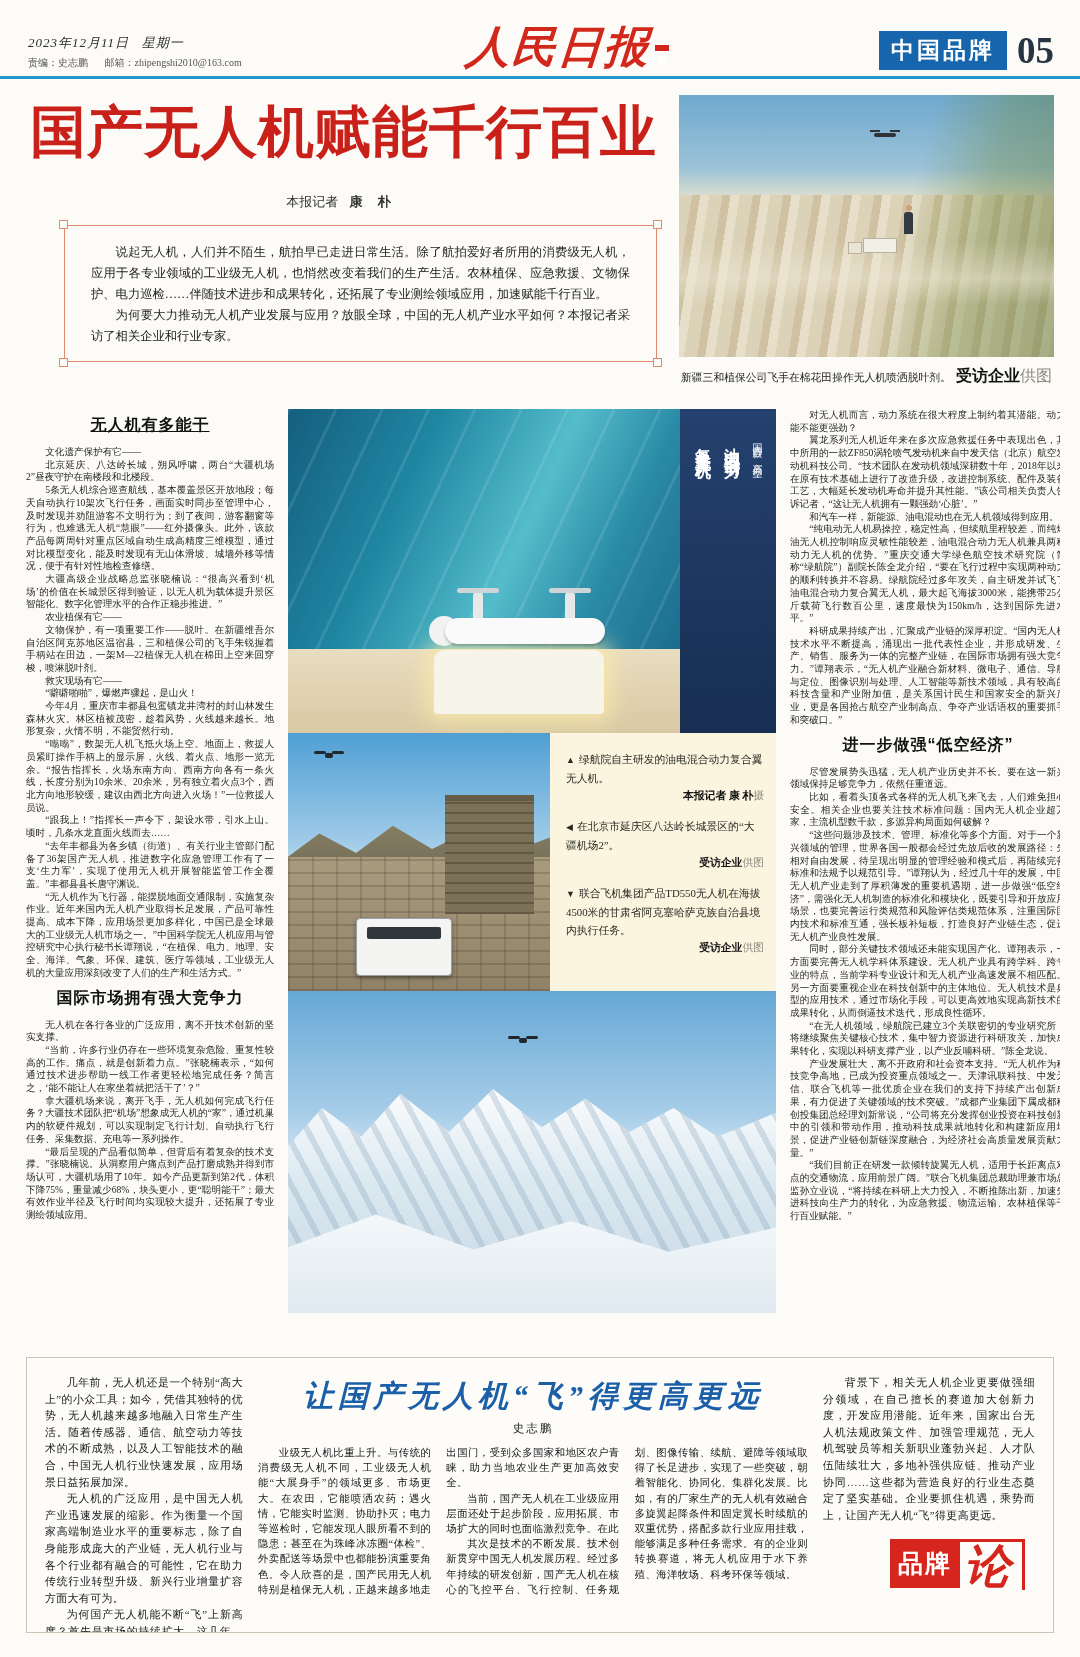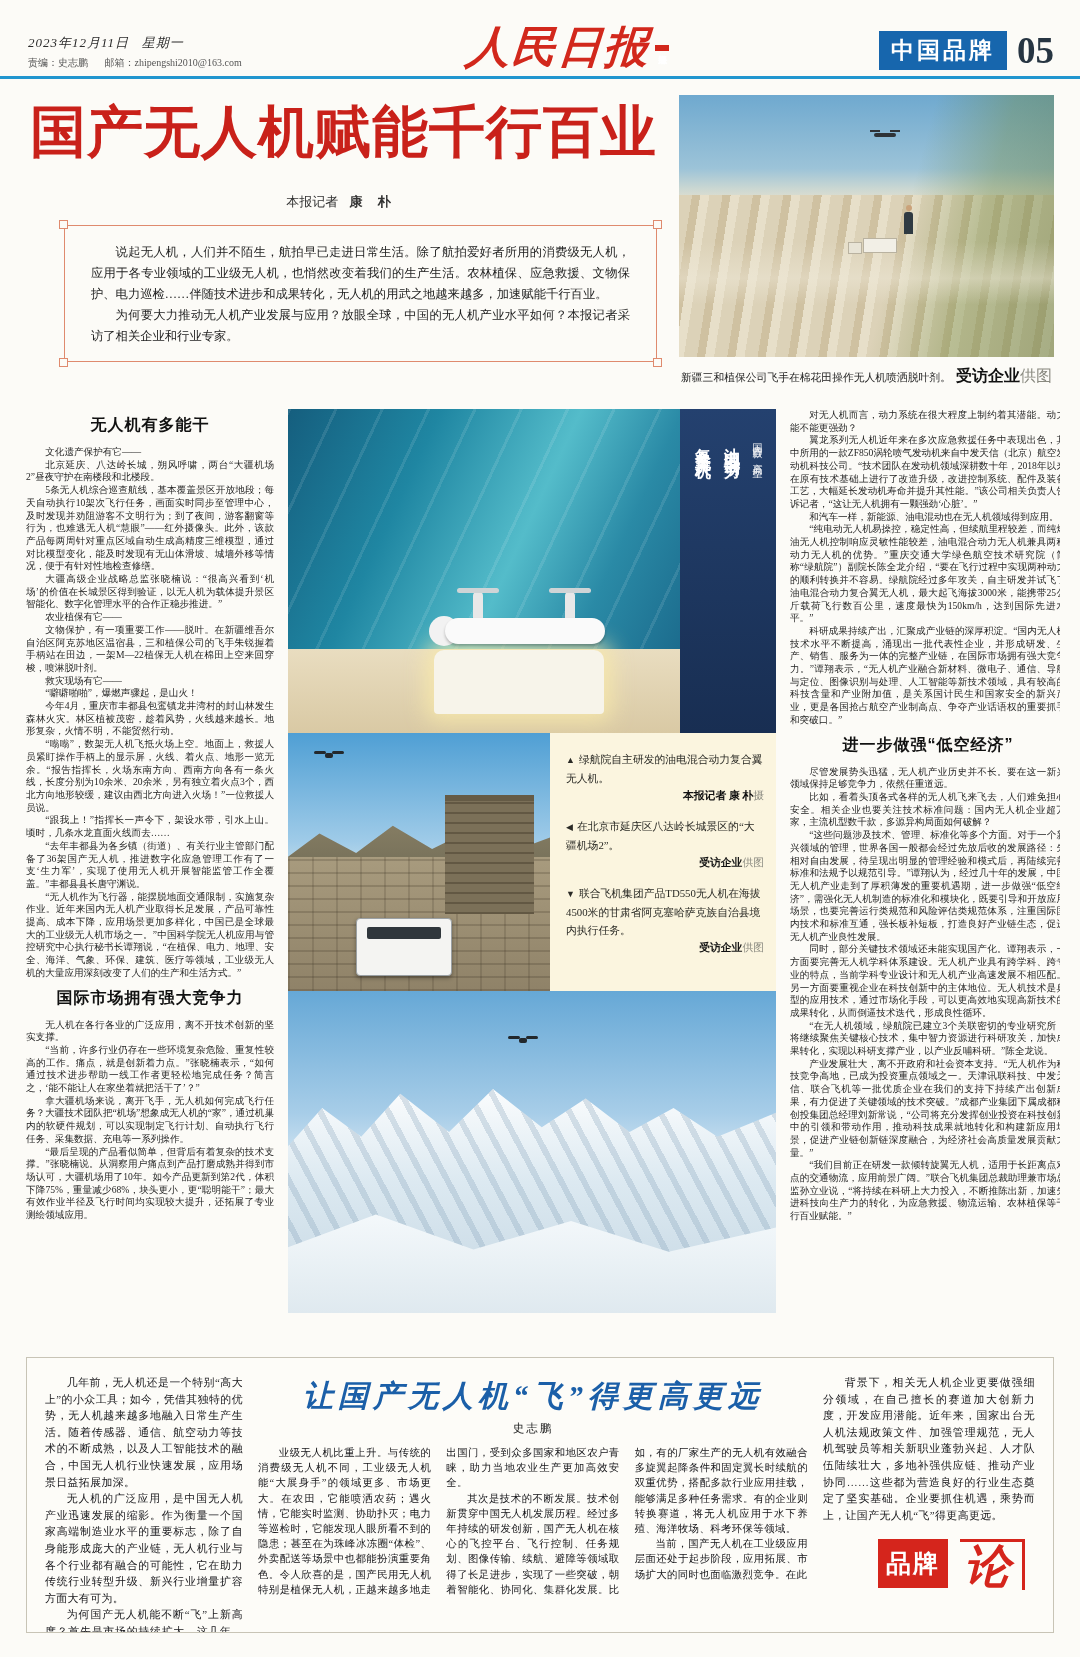--- a/index.html
+++ b/index.html
@@ -120,34 +120,34 @@
   .p4-ridge { position:absolute; left:0; bottom:0; width:100%; height:34%;
     background:linear-gradient(to bottom, #f6fafc, #dfe9ef);
     clip-path:polygon(0 40%, 18% 10%, 38% 42%, 58% 16%, 78% 44%, 100% 22%, 100% 100%, 0 100%); }
 
   
   .body-grid { display:grid; grid-template-columns:248px 488px 276px; column-gap:14px;
     margin-top:22px; height:932px; overflow:hidden; padding:0 6px; }
   .tcol { overflow:hidden; }
   .tcol h3 { font-family:"Liberation Sans",sans-serif; font-size:16px; font-weight:700; color:#111;
     text-align:center; margin:8px 0 10px; letter-spacing:1px; }
-  .tcol h3.first { margin-top:6px; }
+  .tcol h3.first { margin-top:6px;text-decoration:underline; }
   .tcol p { font-size:9.6px; line-height:12.7px; text-align:justify; text-indent:2em; color:#1f1f1f; }
 
   
   .commentary { margin:16px 6px 0; border:1px solid #c8c4b6; background:#fdfcf8;
     display:grid; grid-template-columns:198px 1fr 212px; gap:15px; padding:16px 18px; height:276px; overflow:hidden; }
   .commentary p { font-size:10.9px; line-height:16.6px; letter-spacing:.4px; text-indent:2em;
     text-align:justify; color:#16161a; }
   .c-mid h2 { text-align:center; font-size:30px; font-weight:900; color:#1b5fa8; letter-spacing:5px;
     font-family:"Liberation Serif",serif; font-style:italic; margin:2px 0 4px; }
   .c-byline { text-align:center; font-size:11.5px; color:#222; margin-bottom:9px; letter-spacing:2px; }
   .c-cols { column-count:3; column-gap:15px; }
   .c-cols p { font-size:10.4px; line-height:15.2px; }
-  .badge-row { display:flex; justify-content:flex-end; align-items:flex-start; gap:12px; margin:16px 10px 0 0; }
+  .badge-row { display:flex; justify-content:flex-end; align-items:flex-start; gap:0; margin:16px 10px 0 0; }
   .badge-pin { background:#d5251c; color:#fff; font-family:"Liberation Sans",sans-serif; font-weight:700;
     font-size:25px; letter-spacing:2px; padding:12px 8px; line-height:1; }
   .badge-lun { border-top:3px solid #d5251c; border-right:3px solid #d5251c; padding:2px 12px 0 4px; }
   .badge-lun span { font-size:46px; font-weight:900; color:#d5251c; font-style:italic;
     font-family:"Liberation Serif",serif; line-height:1; }
 </style>
 </head>
 <body>
 
 <div class="page">
@@ -180,21 +180,21 @@
       <div class="byline">
         <span>本报记者</span>
         <b>康 朴</b>
       </div>
       <div class="intro-box">
         <span class="knot tl"></span>
         <span class="knot tr"></span>
         <span class="knot bl"></span>
         <span class="knot br"></span>
         <div>
-            <p>说起无人机，人们并不陌生，航拍早已走进日常生活。除了航拍爱好者所用的消费级无人机，应用于各专业领域的工业级无人机，也悄然改变着我们的生产生活。农林植保、应急救援、文物保护、电力巡检……伴随技术进步和成果转化，无人机的用武之地越来越多，加速赋能千行百业。</p>
+            <p>说起无人机，人们并不陌生，航拍早已走进日常生活。除了航拍爱好者所用的消费级无人机，应用于各专业领域的工业级无人机，也悄然改变着我们的生产生活。农林植保、应急救援、文物保护、电力巡检……伴随技术进步和成果转化，还拓展了专业测绘领域应用，加速赋能千行百业。</p>
             <p>为何要大力推动无人机产业发展与应用？放眼全球，中国的无人机产业水平如何？本报记者采访了相关企业和行业专家。</p>
           </div>
       </div>
     </div>
     <figure class="photo" style="flex:1">
       <div class="photo1-art">
         <span class="p1-drone"></span>
         <span class="p1-person"></span>
         <span class="p1-gear"></span>
       </div>
@@ -310,22 +310,22 @@
     <div class="c-col">
         <p>几年前，无人机还是一个特别“高大上”的小众工具；如今，凭借其独特的优势，无人机越来越多地融入日常生产生活。随着传感器、通信、航空动力等技术的不断成熟，以及人工智能技术的融合，中国无人机行业快速发展，应用场景日益拓展加深。</p>
         <p>无人机的广泛应用，是中国无人机产业迅速发展的缩影。作为衡量一个国家高端制造业水平的重要标志，除了自身能形成庞大的产业链，无人机行业与各个行业都有融合的可能性，它在助力传统行业转型升级、新兴行业增量扩容方面大有可为。</p>
         <p>为何国产无人机能不断“飞”上新高度？首先是市场的持续扩大。这几年，工</p>
       </div>
     <div class="c-mid">
       <h2>让国产无人机“飞”得更高更远</h2>
       <div class="c-byline">史志鹏</div>
       <div class="c-cols">
           <p>业级无人机比重上升。与传统的消费级无人机不同，工业级无人机能“大展身手”的领域更多、市场更大。在农田，它能喷洒农药；遇火情，它能实时监测、协助扑灭；电力等巡检时，它能发现人眼所看不到的隐患；甚至在为珠峰冰冻圈“体检”、外卖配送等场景中也都能扮演重要角色。令人欣喜的是，国产民用无人机特别是植保无人机，正越来越多地走出国门，受到众多国家和地区农户青睐，助力当地农业生产更加高效安全。</p>
+          <p>当前，国产无人机在工业级应用层面还处于起步阶段，应用拓展、市场扩大的同时也面临激烈竞争。在此</p>
           <p>其次是技术的不断发展。技术创新贯穿中国无人机发展历程。经过多年持续的研发创新，国产无人机在核心的飞控平台、飞行控制、任务规划、图像传输、续航、避障等领域取得了长足进步，实现了一些突破，朝着智能化、协同化、集群化发展。比如，有的厂家生产的无人机有效融合多旋翼起降条件和固定翼长时续航的双重优势，搭配多款行业应用挂载，能够满足多种任务需求。有的企业则转换赛道，将无人机应用于水下养殖、海洋牧场、科考环保等领域。</p>
-          <p>当前，国产无人机在工业级应用层面还处于起步阶段，应用拓展、市场扩大的同时也面临激烈竞争。在此</p>
         </div>
     </div>
     <div class="c-col5">
       <div>
           <p>背景下，相关无人机企业更要做强细分领域，在自己擅长的赛道加大创新力度，开发应用潜能。近年来，国家出台无人机法规政策文件、加强管理规范，无人机驾驶员等相关新职业蓬勃兴起、人才队伍陆续壮大，多地补强供应链、推动产业协同……这些都为营造良好的行业生态奠定了坚实基础。企业要抓住机遇，乘势而上，让国产无人机“飞”得更高更远。</p>
         </div>
       <div class="badge-row">
         <span class="badge-pin">品牌</span>
         <span class="badge-lun"><span>论</span></span>
       </div>

